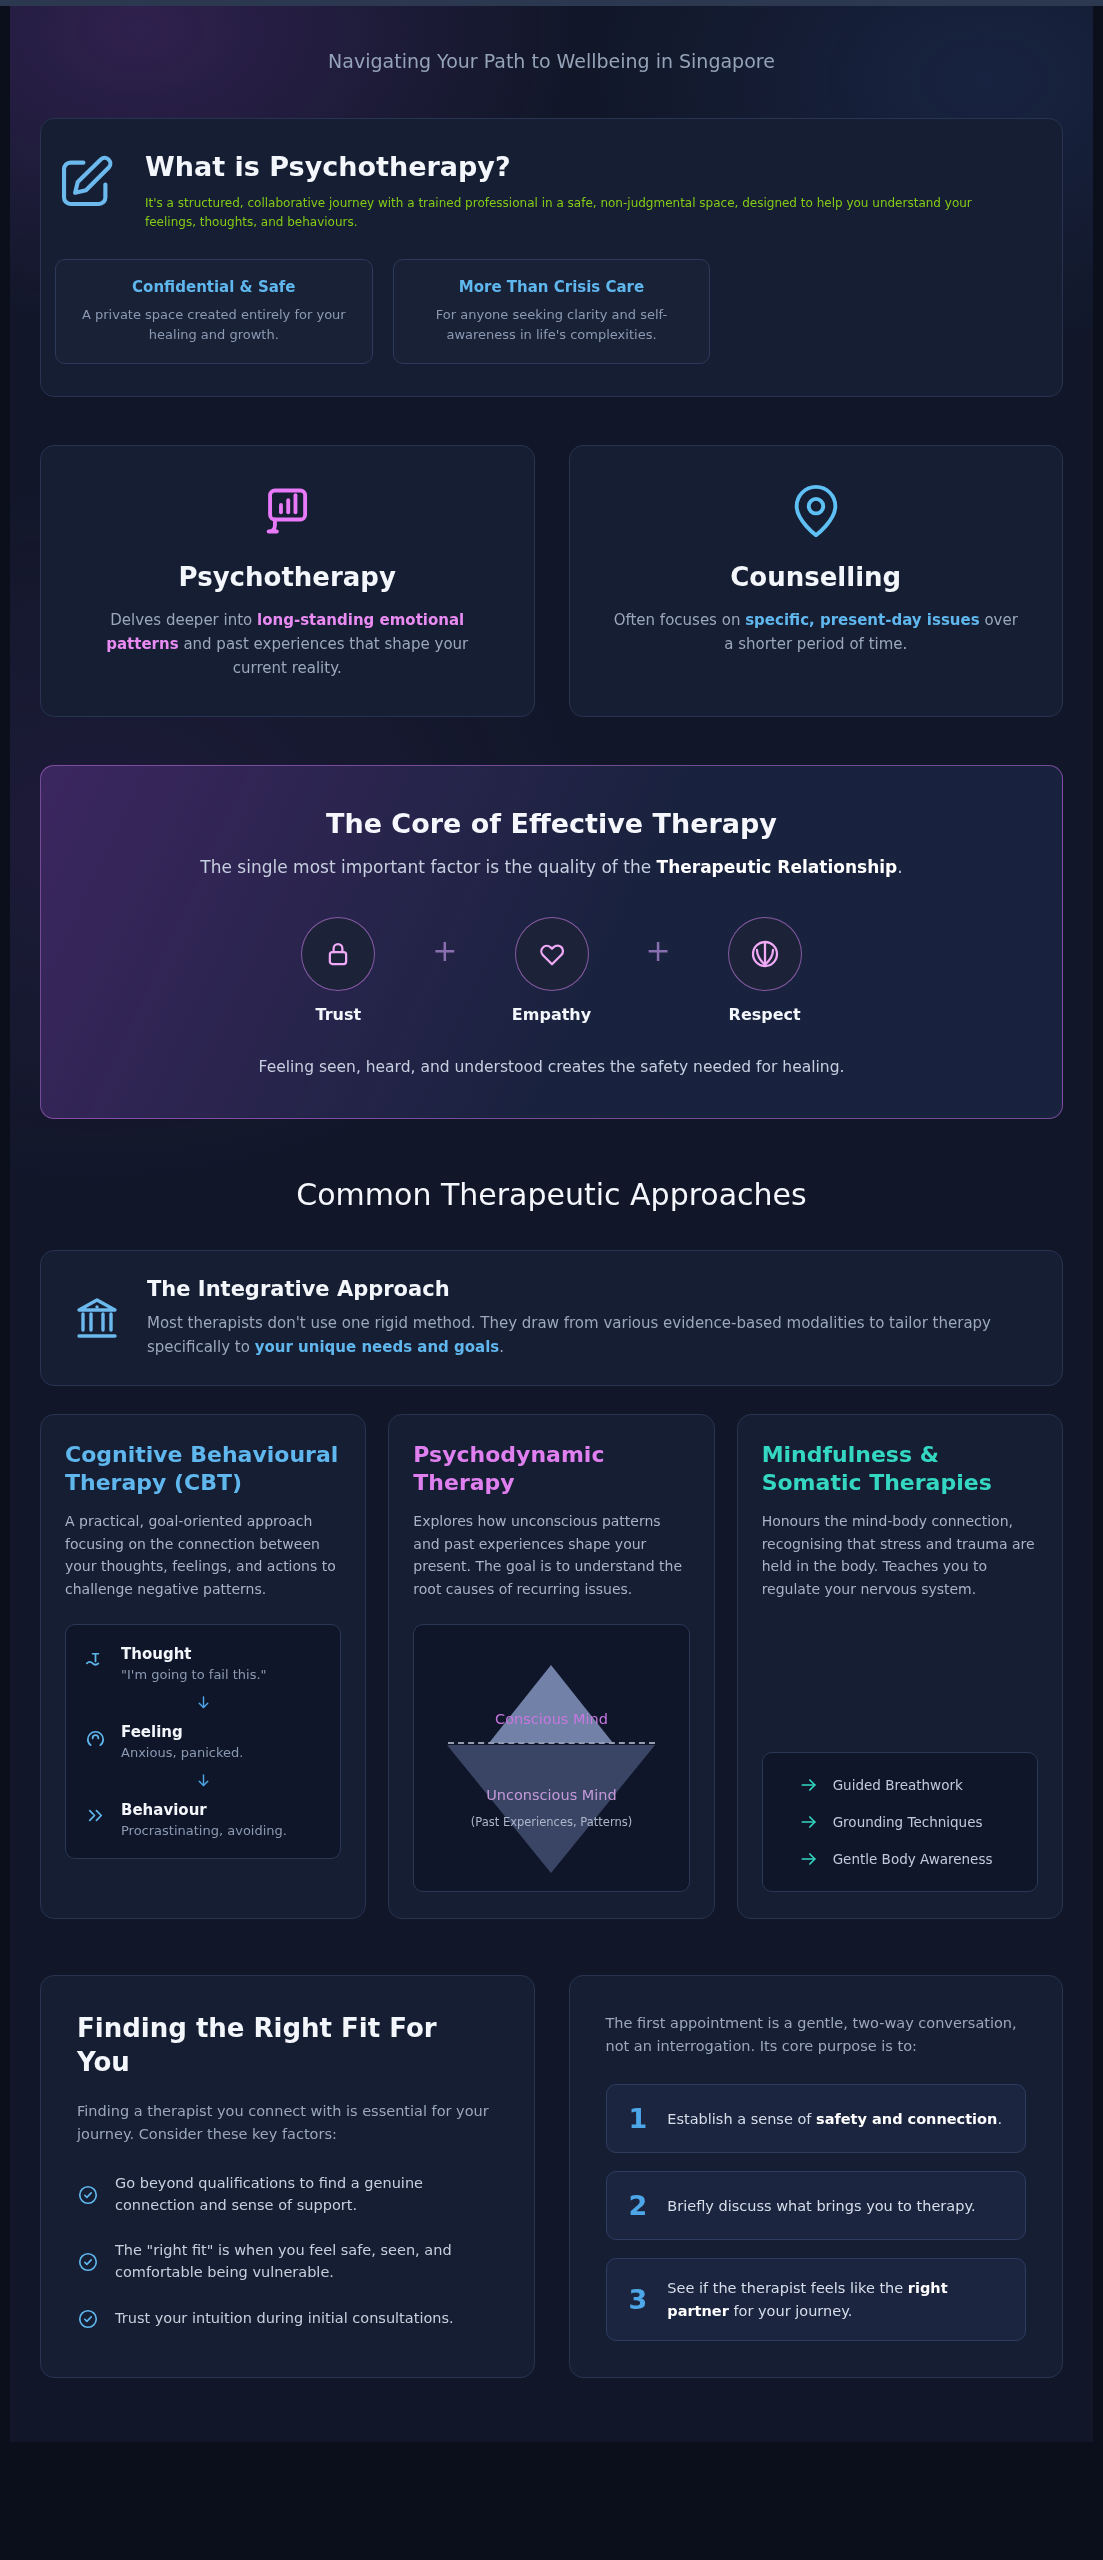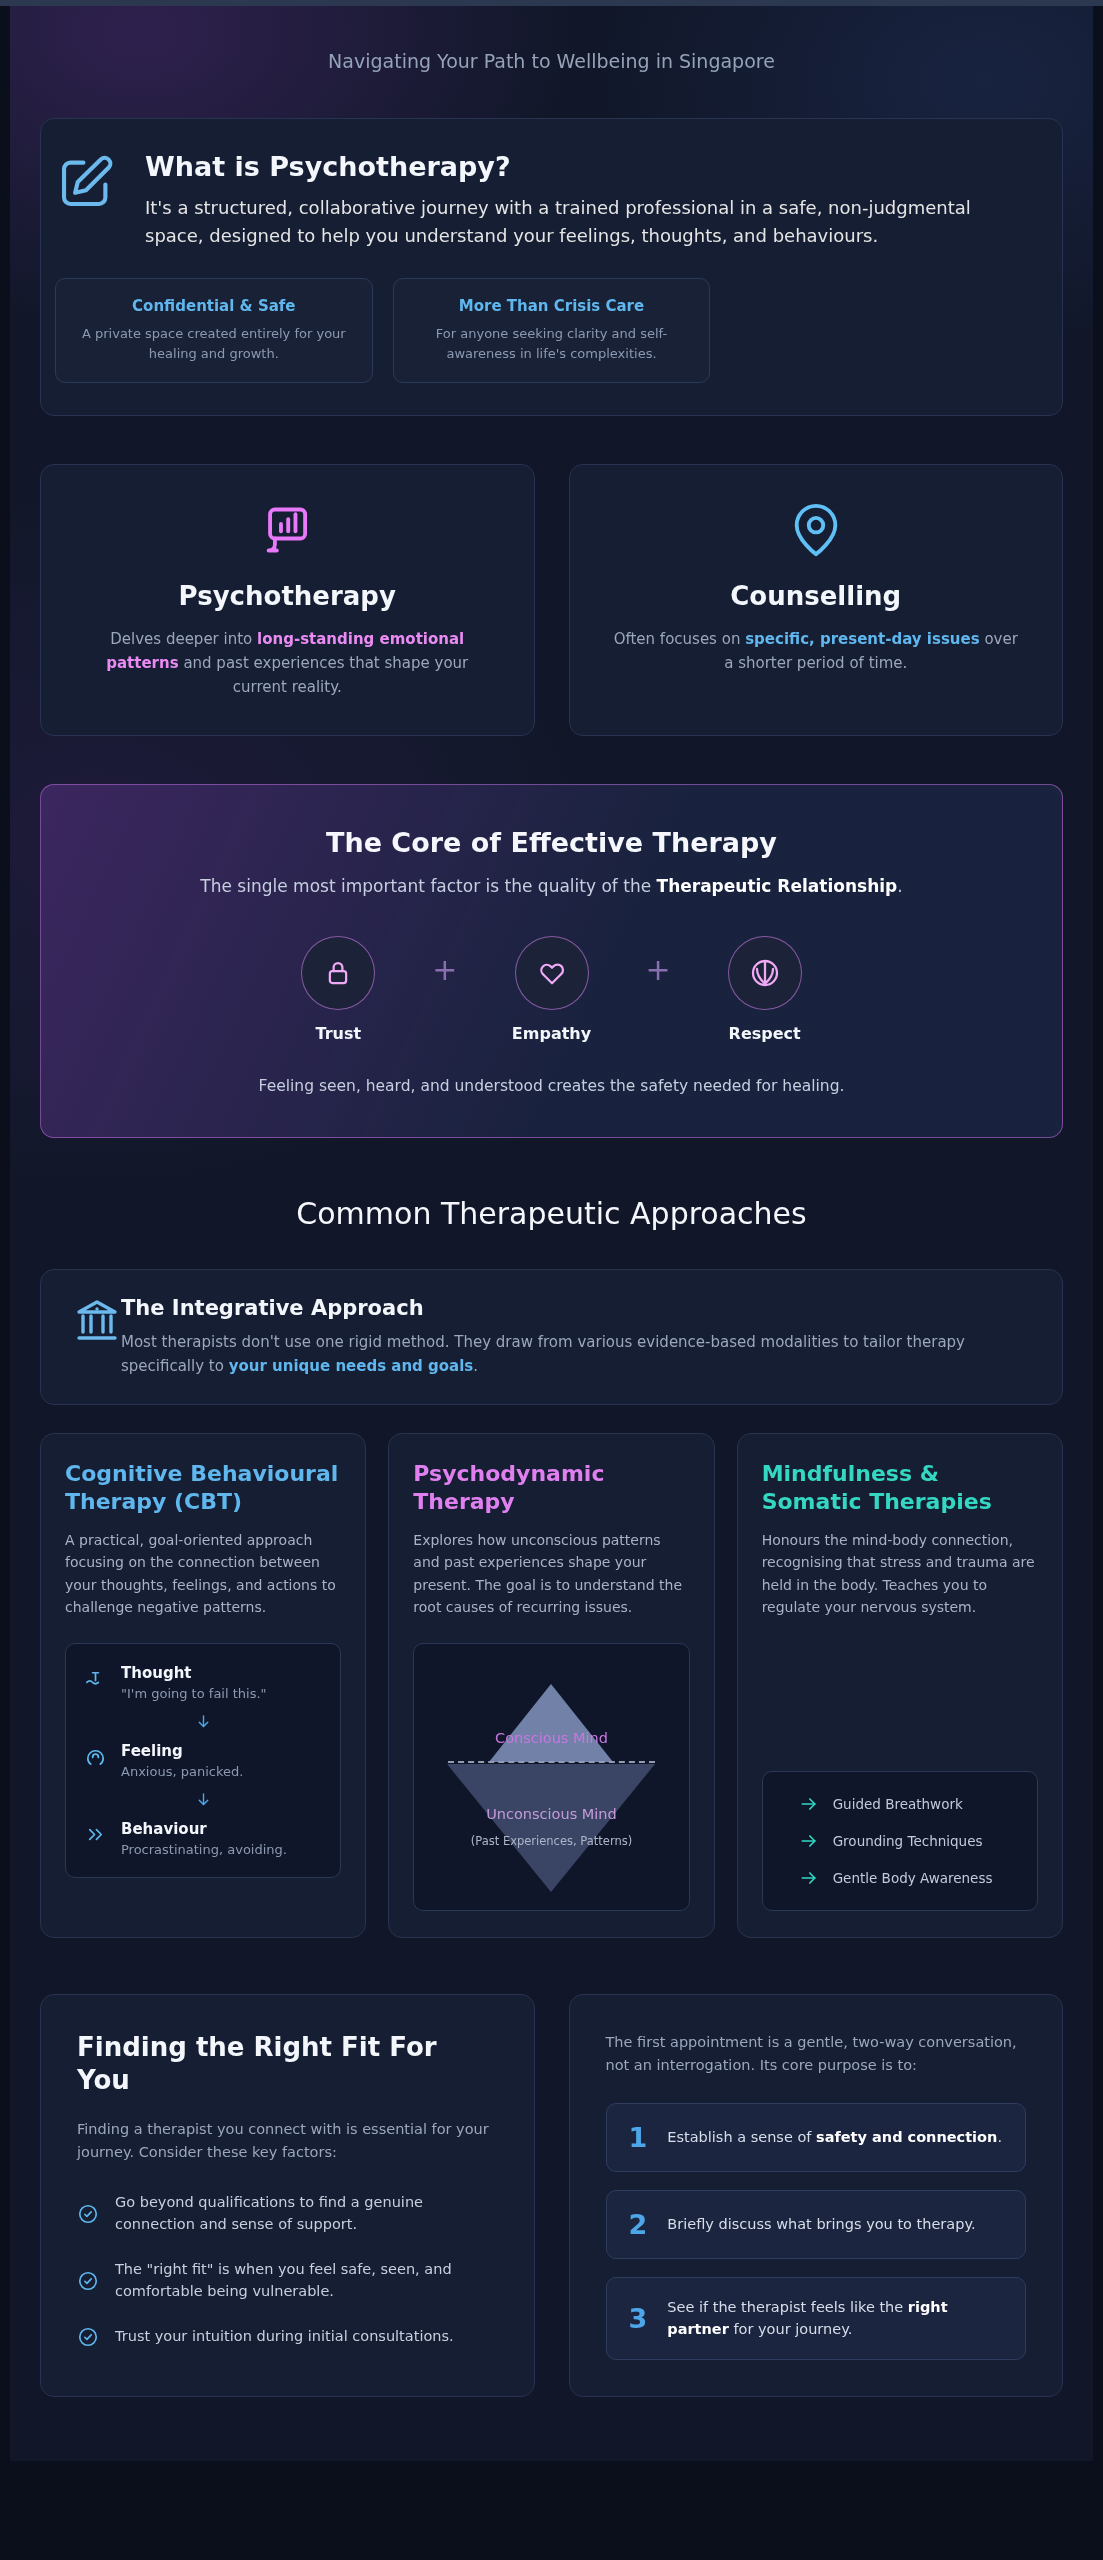--- a/index.html
+++ b/index.html
@@ -33,21 +33,21 @@
   
   .card {
     background:#161e33; border:1px solid #273350; border-radius:14px;
   }
   .section-gap { margin-top:48px; }
 
   
   .whatis { padding:32px 14px; }
   .whatis-head { display:flex; gap:28px; align-items:flex-start; }
   .whatis-title { font-size:27px; font-weight:700; color:#f3f6fb; margin-bottom:12px; }
-  .whatis-desc { font-size:18px; line-height:1.55; color:#e5e5e5; max-width:860px; }
+  .whatis-desc { font-size:12px; line-height:1.55; color:#84cc16; max-width:860px; }
   .minicards { display:grid; grid-template-columns:repeat(3,1fr); gap:20px; margin-top:28px; }
   .minicard { background:#182136; border:1px solid #2c3a5a; border-radius:10px; padding:18px 20px; text-align:center; }
   .minicard-title { color:#5fb7ee; font-weight:700; font-size:15px; margin-bottom:9px; }
   .minicard-text { color:#8b99b2; font-size:13px; line-height:1.55; }
 
   
   .grid2 { display:grid; grid-template-columns:1fr 1fr; gap:34px; }
   .cmp-card { padding:36px 40px; text-align:center; }
   .cmp-icon { display:flex; justify-content:center; margin-bottom:22px; }
   .cmp-title { font-size:26px; font-weight:700; color:#f3f6fb; margin-bottom:16px; }
@@ -70,21 +70,21 @@
     width:74px; height:74px; margin:0 auto 14px; border-radius:50%;
     background:#1c2338; border:1.5px solid rgba(205,125,235,0.6);
     display:flex; align-items:center; justify-content:center; color:#efa9f5;
   }
   .pillar-label { font-size:16px; font-weight:700; color:#f3f6fb; }
   .plus { font-size:30px; color:#8a6fb0; font-weight:400; margin-bottom:40px; }
   .core-footer { font-size:15.5px; color:#c6cfdf; }
 
   
   .h2 { text-align:center; font-size:30px; font-weight:400; color:#f5f7fc; margin:58px 0 38px; }
-  .integrative { padding:26px 32px; display:flex; align-items:flex-start; }
+  .integrative { padding:26px 32px; display:flex; gap:26px; align-items:center; }
   .integrative-title { font-size:21px; font-weight:700; color:#f3f6fb; margin-bottom:10px; }
   .integrative-body { font-size:15px; line-height:1.6; color:#9aa7bd; max-width:900px; }
 
   .grid3 { display:grid; grid-template-columns:repeat(3,1fr); gap:22px; margin-top:28px; }
   .col { padding:26px 24px; display:flex; flex-direction:column; }
   .col-title { font-size:22px; font-weight:700; line-height:1.25; margin-bottom:14px; }
   .col-title.blue { color:#5fb7ee; }
   .col-title.pink { color:#e080f0; }
   .col-title.teal { color:#34d8c2; }
   .col-body { font-size:14px; line-height:1.6; color:#a8b3c7; }

